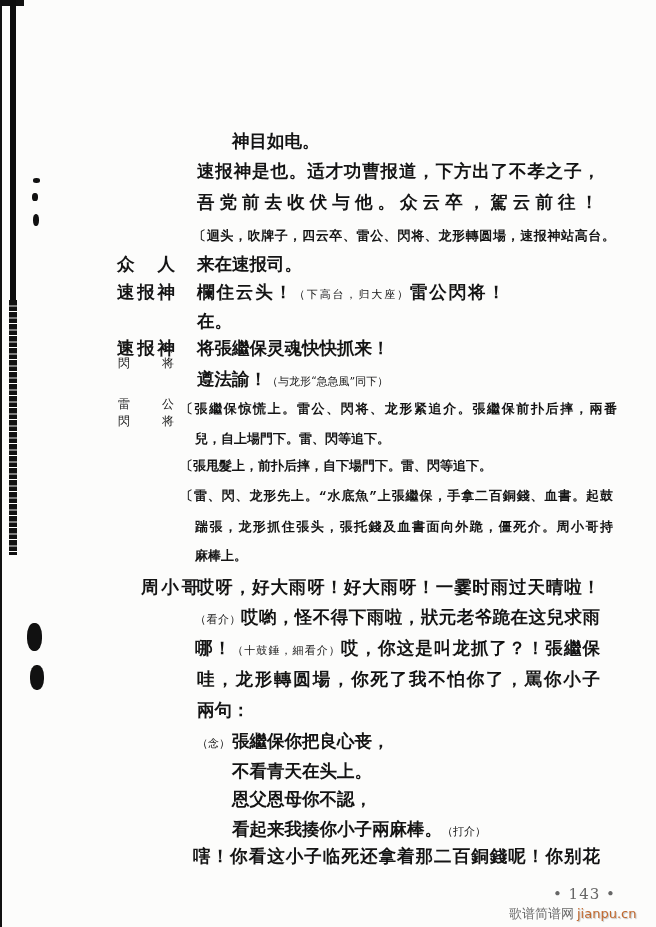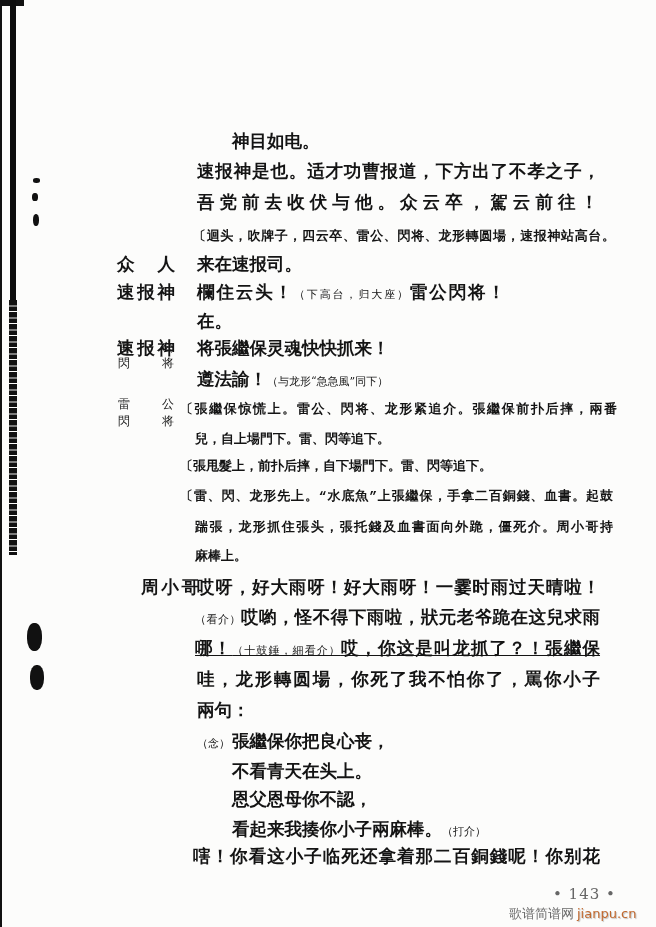--- a/index.html
+++ b/index.html
@@ -37,21 +37,21 @@
     .s1 { left: 195px; top: 433px; }
     .s2 { left: 180px; top: 460px; }
     .s3 { left: 180px; top: 490px; width: 433px; }
     .s4 { left: 195px; top: 521px; width: 418px; }
     .s5 { left: 195px; top: 550px; }
 
     
     .zs { left: 115px; top: 579px; margin-left: 26px; }
     .z0 { left: 197px; top: 579px; width: 403px; }
     .z1 { left: 195px; top: 609px; width: 405px; }
-    .z2 { left: 195px; top: 640px; width: 405px; text-decoration: underline; }
+    .z2 { left: 195px; top: 640px; width: 405px; }
     .z3 { left: 197px; top: 671px; width: 403px; }
     .z4 { left: 197px; top: 702px; }
     .v0 { left: 197px; top: 733px; }
     .v0 .verse-text { margin-left: 2px; }
     .v1 { left: 232px; top: 763px; }
     .v2 { left: 232px; top: 791px; }
     .v3 { left: 232px; top: 821px; }
     .zc { left: 193px; top: 848px; width: 407px; }
 
     

